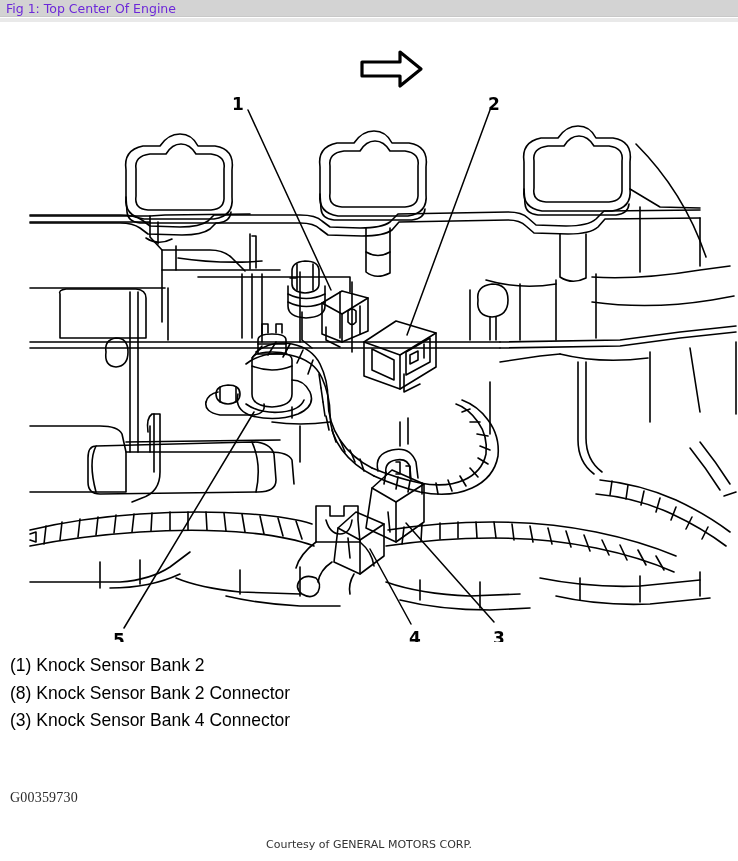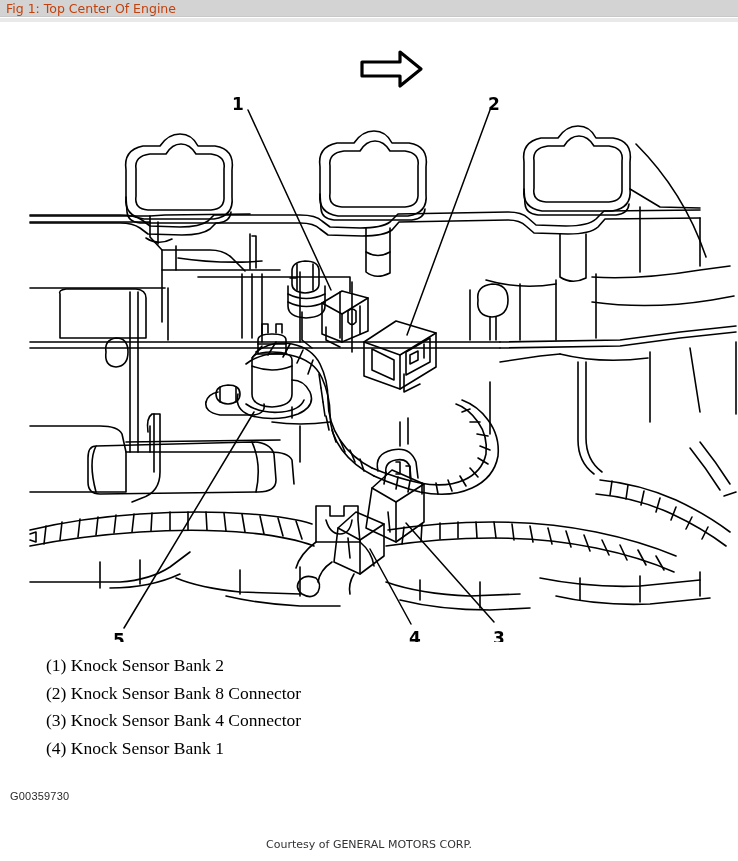--- a/index.html
+++ b/index.html
@@ -28,52 +28,51 @@
     position: absolute;
     left: 0; top: 18px;
     width: 738px;
     height: 4px;
     background: #e9e9e9;
   }
   #figure-title {
     position: absolute;
     left: 6px; top: 1px;
     font-size: 12.5px;
-    color: #c2410c;
+    color: #6d28d9;
     line-height: 16px;
     white-space: nowrap;
     font-family: "DejaVu Sans", sans-serif;
   }
   
   #diagram-canvas {
     position: absolute;
     left: 0; top: 22px;
     width: 738px;
     height: 620px;
   }
   #diagram-svg { display: block; }
   
   #legend {
     position: absolute;
     left: 10px; top: 652px;
     width: 500px;
   }
   .legend-item {
-    font-family: Liberation Serif, serif;
+    font-family: Liberation Sans, sans-serif;
     font-size: 17.5px;
     color: #000000;
     line-height: 27.5px;
     white-space: nowrap;
-    margin-left: 36px;
   }
   #figure-code {
     position: absolute;
     left: 10px; top: 790px;
-    font-family: Liberation Sans, sans-serif;
-    font-size: 11px;
+    font-family: Liberation Serif, serif;
+    font-size: 14px;
     color: #2a2a2a;
     letter-spacing: 0.2px;
   }
   
   #footer-credit {
     position: absolute;
     left: 0; top: 838px;
     width: 738px;
     text-align: center;
     font-family: "DejaVu Sans", sans-serif;
@@ -427,20 +426,19 @@
   <text class="callout-num" x="238" y="88" text-anchor="middle">1</text>
   <text class="callout-num" x="494" y="88" text-anchor="middle">2</text>
   <text class="callout-num" x="499" y="622" text-anchor="middle">3</text>
   <text class="callout-num" x="415" y="622" text-anchor="middle">4</text>
   <text class="callout-num" x="119" y="624" text-anchor="middle">5</text>
 </svg>
 </div>
 
 <div id="legend">
   <div class="legend-item">(1) Knock Sensor Bank 2</div>
-  <div class="legend-item">(2) Knock Sensor Bank 8 Connector</div>
+  <div class="legend-item">(8) Knock Sensor Bank 2 Connector</div>
   <div class="legend-item">(3) Knock Sensor Bank 4 Connector</div>
-  <div class="legend-item">(4) Knock Sensor Bank 1</div>
 </div>
 
 <div id="figure-code">G00359730</div>
 
 <div id="footer-credit">Courtesy of GENERAL MOTORS CORP.</div>
 
 </body></html>

